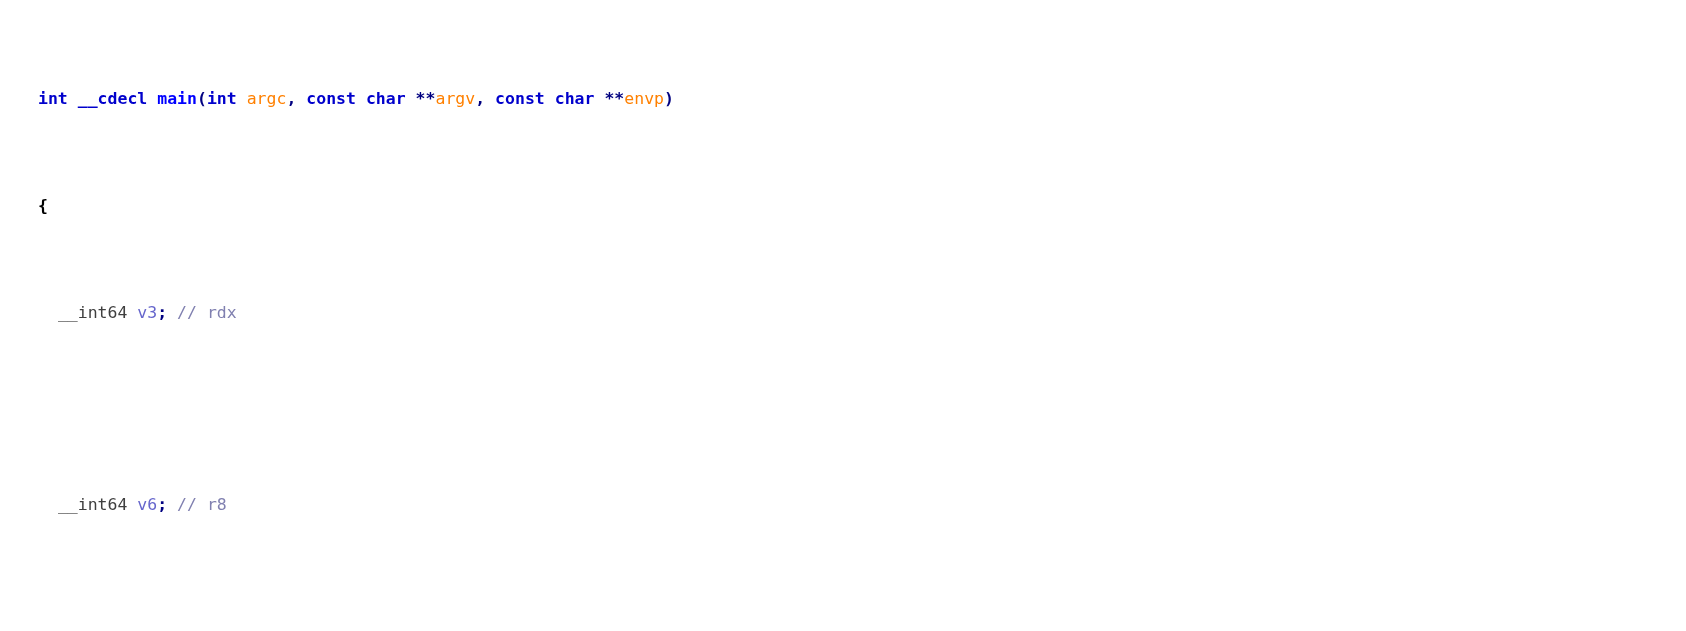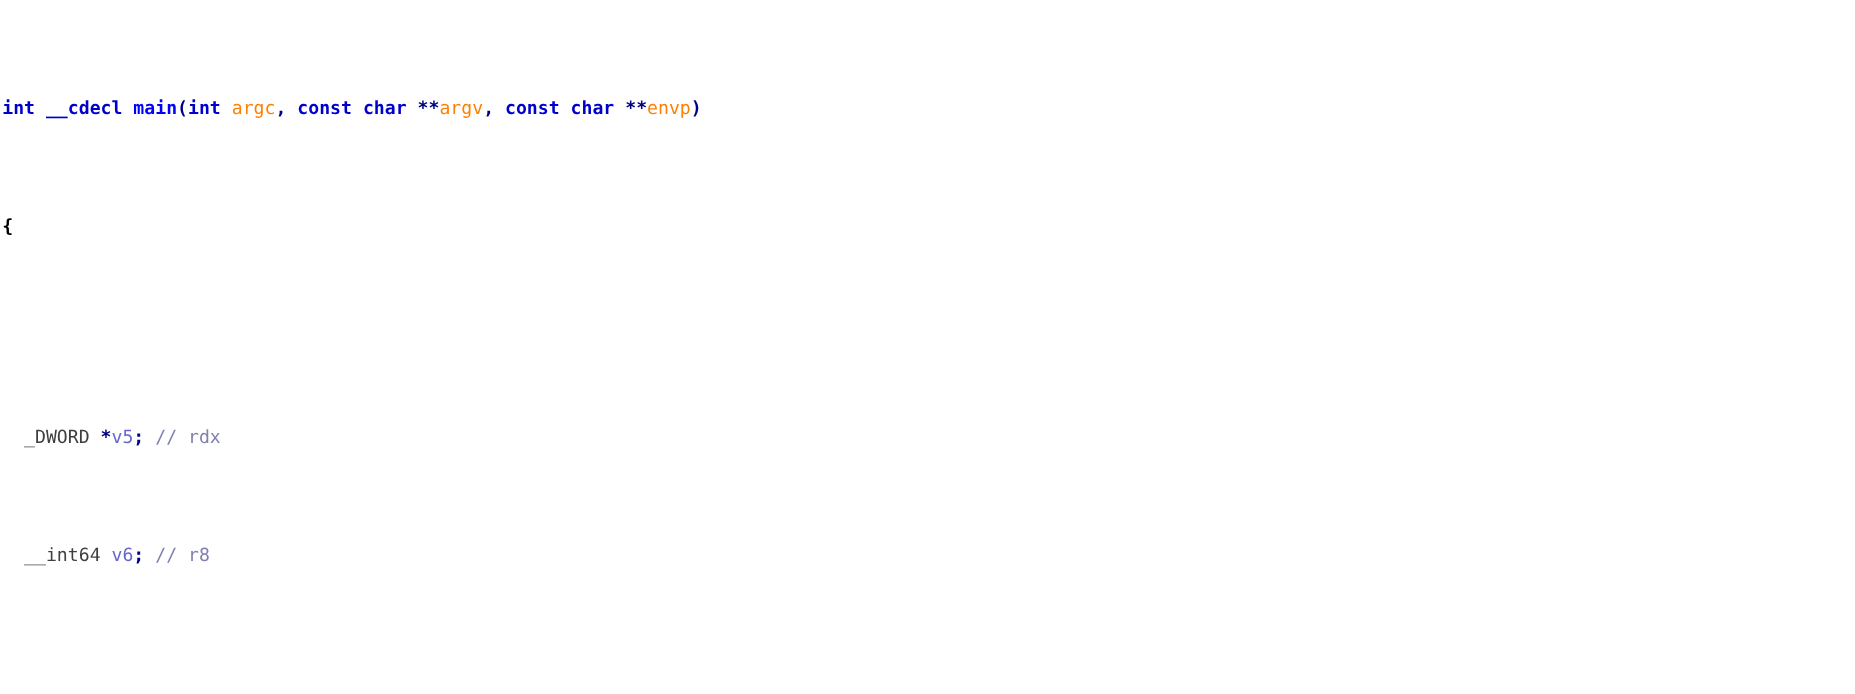--- a/index.html
+++ b/index.html
@@ -17,20 +17,21 @@
     position: relative;
     width: 1410px;
     height: 631px;
     background: #ffffff;
     font-family: "DejaVu Sans Mono", "Liberation Mono", monospace;
     font-size: 16.5px;
     line-height: 21.4px;
     padding-top: 2px;
     box-sizing: border-box;
     white-space: pre;
+    padding-left: 36px;
     -webkit-font-smoothing: antialiased;
   }
   .code-line {
     display: block;
     height: 21.4px;
     line-height: 21.4px;
     white-space: pre;
     position: relative;
     padding-left: 2px;
   }
@@ -50,25 +51,25 @@
 
 <div id="pseudocode-view">
 
   
   <div class="code-line"><span class="tok-kw">int</span><span class="tok-plain"> </span><span class="tok-kw">__cdecl</span><span class="tok-plain"> </span><span class="tok-fn">main</span><span class="tok-punc">(</span><span class="tok-kw">int</span><span class="tok-plain"> </span><span class="tok-arg">argc</span><span class="tok-punc">, </span><span class="tok-kw">const</span><span class="tok-plain"> </span><span class="tok-kw">char</span><span class="tok-plain"> </span><span class="tok-punc">**</span><span class="tok-arg">argv</span><span class="tok-punc">, </span><span class="tok-kw">const</span><span class="tok-plain"> </span><span class="tok-kw">char</span><span class="tok-plain"> </span><span class="tok-punc">**</span><span class="tok-arg">envp</span><span class="tok-punc">)</span></div>
 
   
   <div class="code-line"><span class="tok-brace">{</span></div>
 
   
+  <div class="code-line"><span class="tok-plain">  </span><span class="tok-type">__int64</span><span class="tok-plain"> </span><span class="tok-lvar">v3</span><span class="tok-punc">;</span><span class="tok-plain"> </span><span class="tok-cmt-dim">// rdx</span></div>
 
   
 
   
-  <div class="code-line"><span class="tok-plain">  </span><span class="tok-type">_DWORD</span><span class="tok-plain"> </span><span class="tok-punc">*</span><span class="tok-lvar">v5</span><span class="tok-punc">;</span><span class="tok-plain"> </span><span class="tok-cmt-dim">// rdx</span></div>
 
   
   <div class="code-line"><span class="tok-plain">  </span><span class="tok-type">__int64</span><span class="tok-plain"> </span><span class="tok-lvar">v6</span><span class="tok-punc">;</span><span class="tok-plain"> </span><span class="tok-cmt-dim">// r8</span></div>
 
   
   
 
   
   
 

